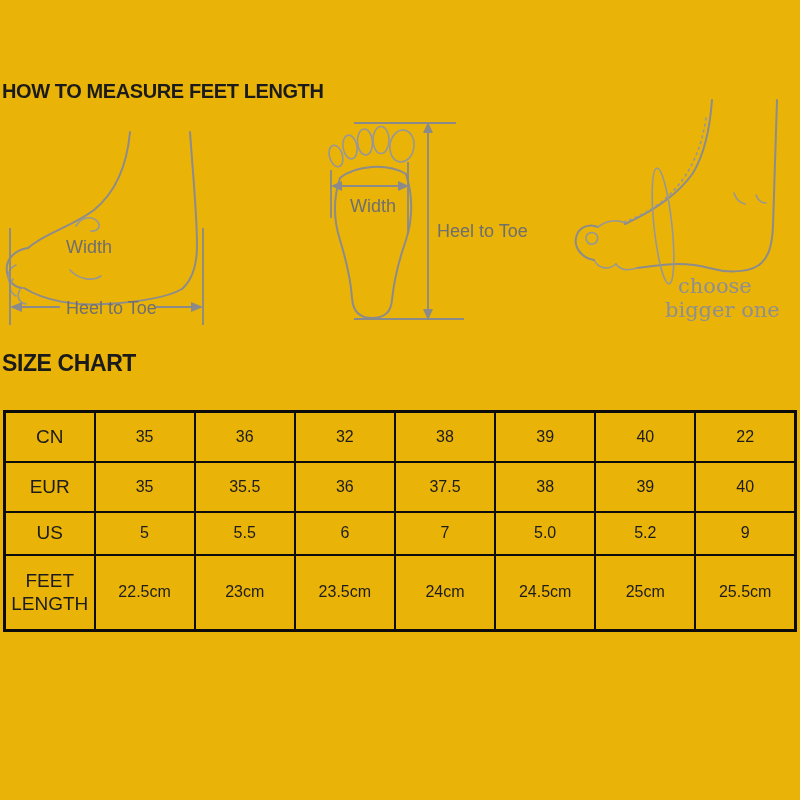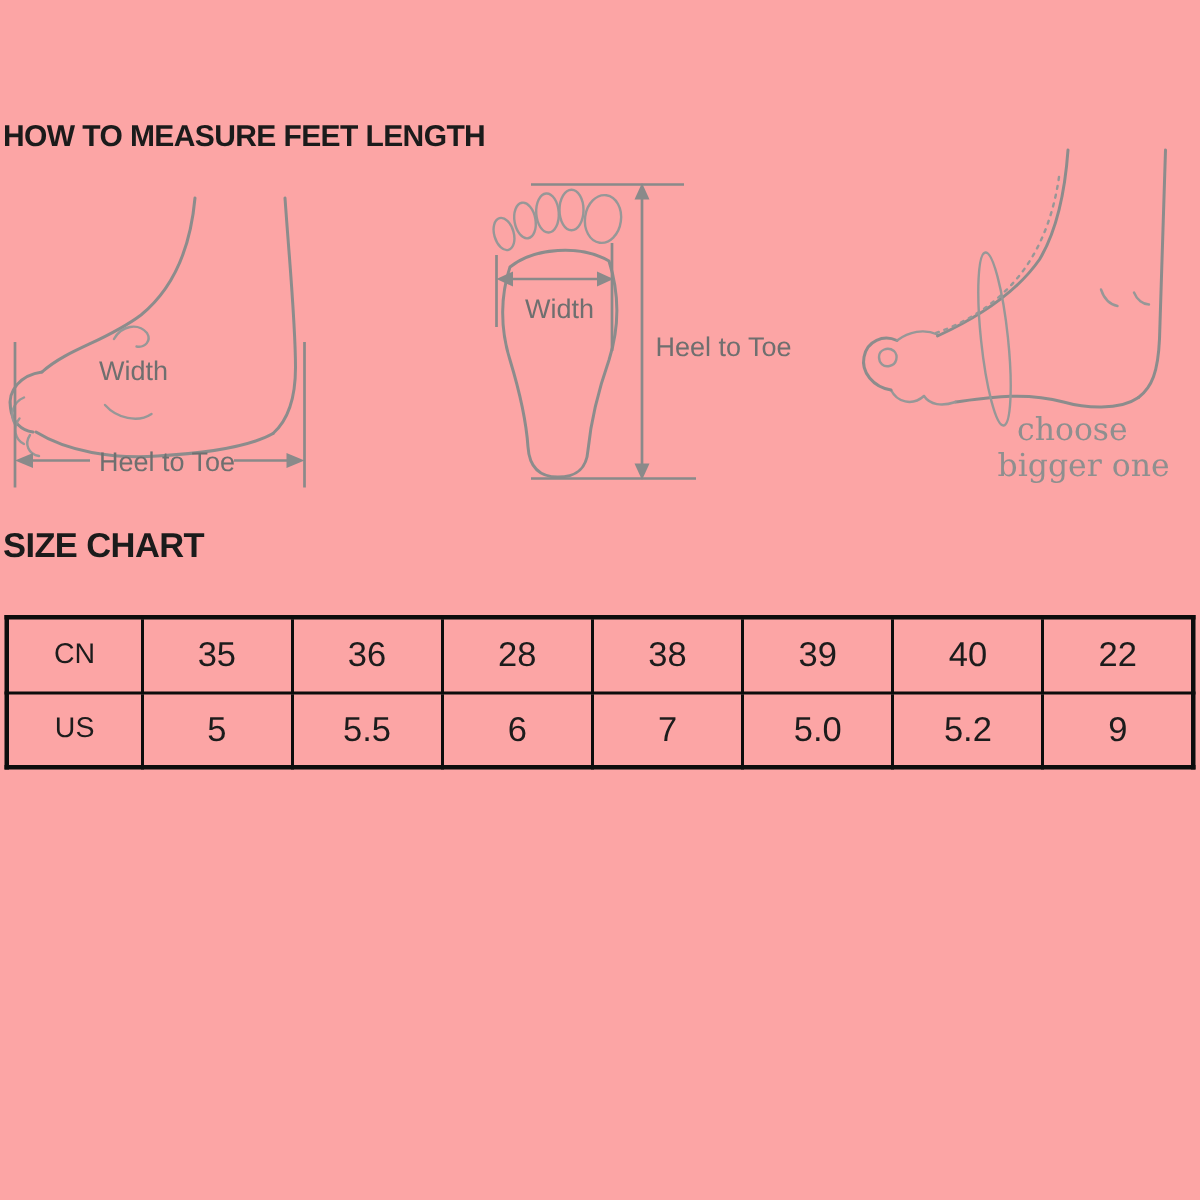--- a/index.html
+++ b/index.html
@@ -1,21 +1,21 @@
 <!DOCTYPE html>
 <html><head>
 <meta charset="utf-8">
 <style>
   * { margin: 0; padding: 0; box-sizing: border-box; }
   html, body { background: #ffffff; }
   #page {
     position: relative;
     width: 800px;
     height: 800px;
-    background: #fca5a5;
+    background: #eab308;
     font-family: "Liberation Sans", sans-serif;
     overflow: hidden;
   }
   .heading {
     position: absolute;
     left: 2px;
     color: #1b1b1b;
     font-weight: bold;
     letter-spacing: -0.4px;
     white-space: nowrap;
@@ -49,27 +49,27 @@
     top: 410px;
     width: 794px;
     border-collapse: collapse;
     table-layout: fixed;
     border: 3px solid #0c0c0c;
   }
   #size-table td {
     border: 2px solid #0c0c0c;
     text-align: center;
     vertical-align: middle;
-    font-size: 23px;
+    font-size: 16px;
     color: #1c1c1c;
     overflow: hidden;
   }
   #size-table tr:nth-child(1) td { height: 50px; text-align: center; }
   #size-table tr:nth-child(2) td { height: 50px; }
-  #size-table tr:nth-child(3) td { height: 43px; text-align: right; }
+  #size-table tr:nth-child(3) td { height: 43px; }
   #size-table tr:nth-child(4) td { height: 76px; }
   #size-table td.row-label { font-size: 19px; line-height: 1.25; padding: 0 2px; }
 </style>
 </head>
 <body>
 
 <div id="page">
 
   <div id="main-title" class="heading">HOW TO MEASURE FEET LENGTH</div>
 
@@ -154,32 +154,52 @@
         <col>
         <col>
         <col>
         <col>
     </colgroup>
     <tbody>
       <tr>
         <td class="row-label">CN</td>
         <td>35</td>
         <td>36</td>
-        <td>28</td>
+        <td>32</td>
         <td>38</td>
         <td>39</td>
         <td>40</td>
         <td>22</td>
+      </tr>
+      <tr>
+        <td class="row-label">EUR</td>
+        <td>35</td>
+        <td>35.5</td>
+        <td>36</td>
+        <td>37.5</td>
+        <td>38</td>
+        <td>39</td>
+        <td>40</td>
       </tr>
       <tr>
         <td class="row-label">US</td>
         <td>5</td>
         <td>5.5</td>
         <td>6</td>
         <td>7</td>
         <td>5.0</td>
         <td>5.2</td>
         <td>9</td>
       </tr>
+      <tr>
+        <td class="row-label">FEET LENGTH</td>
+        <td>22.5cm</td>
+        <td>23cm</td>
+        <td>23.5cm</td>
+        <td>24cm</td>
+        <td>24.5cm</td>
+        <td>25cm</td>
+        <td>25.5cm</td>
+      </tr>
     </tbody>
   </table>
 
 </div>
 
 </body></html>

